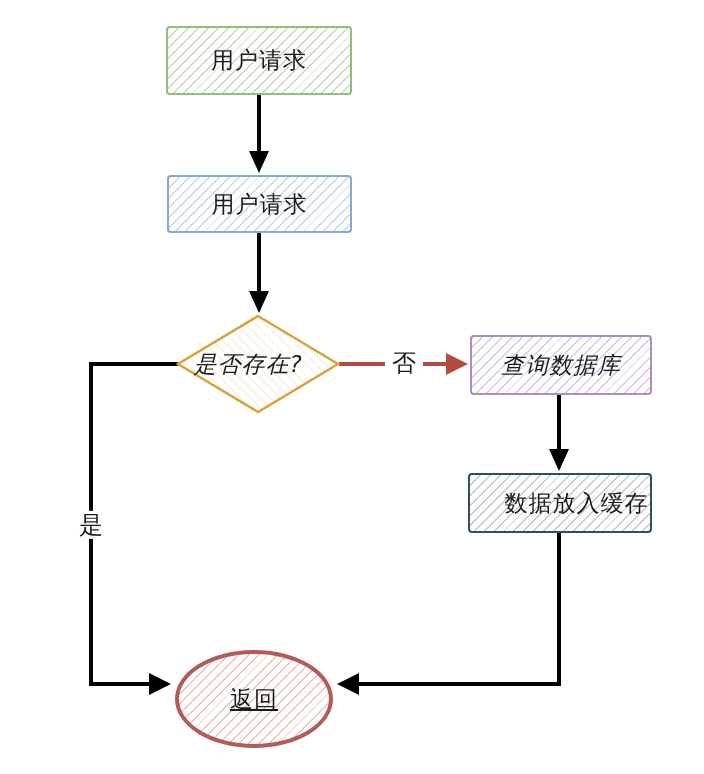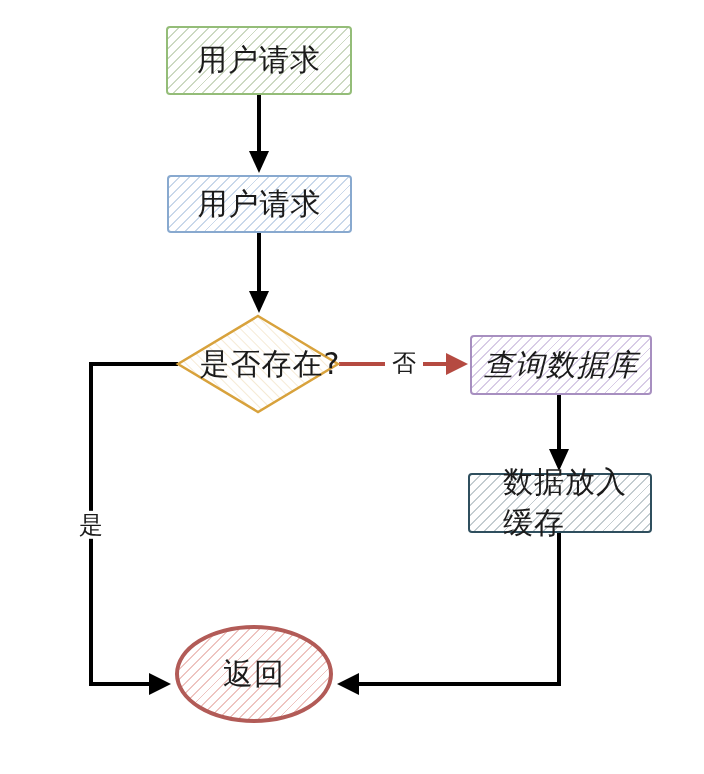--- a/index.html
+++ b/index.html
@@ -20,21 +20,21 @@
     left: 0;
     top: 0;
     z-index: 1;
   }
   .node {
     position: absolute;
     box-sizing: border-box;
     display: flex;
     align-items: center;
     justify-content: center;
-    font-size: 30px;
+    font-size: 23px;
     color: #1b1b1b;
     letter-spacing: 1px;
     z-index: 2;
   }
   .rect-node { border-radius: 4px; }
   
   .node-user-request {
     left: 166px; top: 26px; width: 186px; height: 69px;
     border: 2px solid #94bd78;
     background: repeating-linear-gradient(135deg, #ccd9c2 0px, #ccd9c2 1.3px, transparent 1.3px, transparent 7px);
@@ -50,29 +50,31 @@
     background: repeating-linear-gradient(135deg, #d8cce6 0px, #d8cce6 1.3px, transparent 1.3px, transparent 7px);
     font-style: italic;
   }
   .node-data-into-cache {
     left: 468px; top: 473px; width: 184px; height: 60px;
     border: 2.5px solid #2f4f5e;
     background: repeating-linear-gradient(135deg, #c3ccd0 0px, #c3ccd0 1.3px, transparent 1.3px, transparent 7px);
     padding-left: 33px;
   }
   .node-return {
-    left: 175px; top: 625px; width: 158px; height: 98px;
+    left: 175px; top: 650px; width: 158px; height: 98px;
     border: 4px solid #b25b57;
     border-radius: 50%;
     background: repeating-linear-gradient(135deg, #eec4c0 0px, #eec4c0 1.3px, transparent 1.3px, transparent 7px);
+    text-decoration: underline;
   }
   .node-exists-decision-label {
-    left: 190px; top: 316px; width: 160px; height: 96px;
+    left: 168px; top: 316px; width: 160px; height: 96px;
     background: transparent;
     z-index: 3;
+    font-style: italic;
   }
   .edge-label {
     position: absolute;
     transform: translate(-50%, -50%);
     background: #ffffff;
     padding: 1px 7px;
     font-size: 24px;
     color: #1b1b1b;
     z-index: 3;
     line-height: 1.1;

